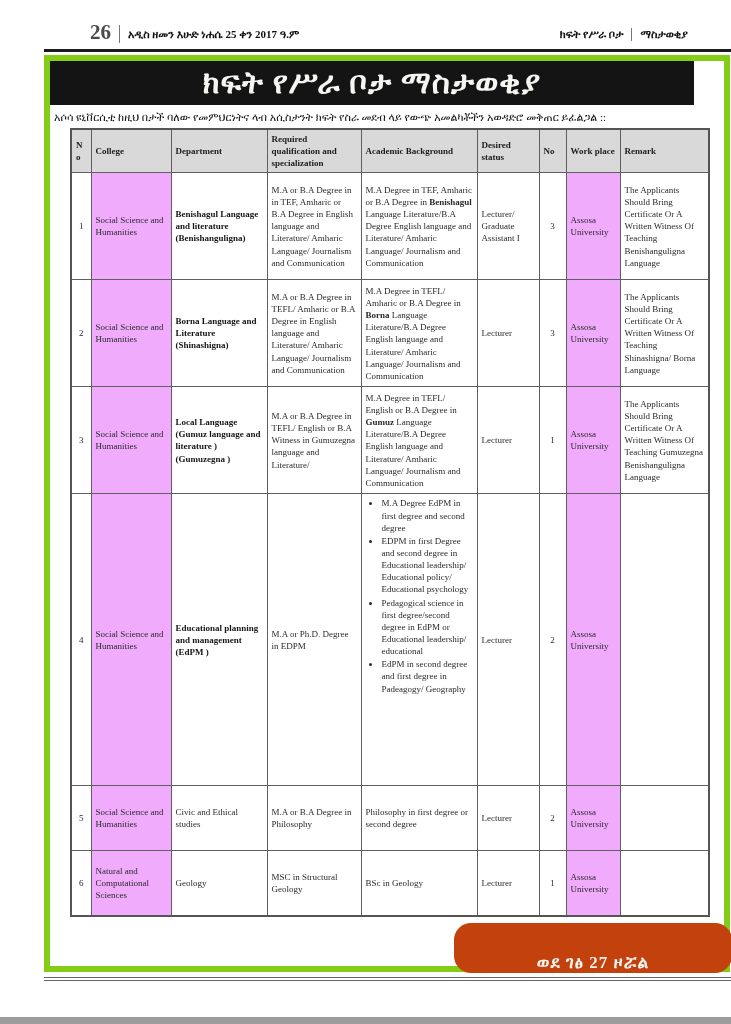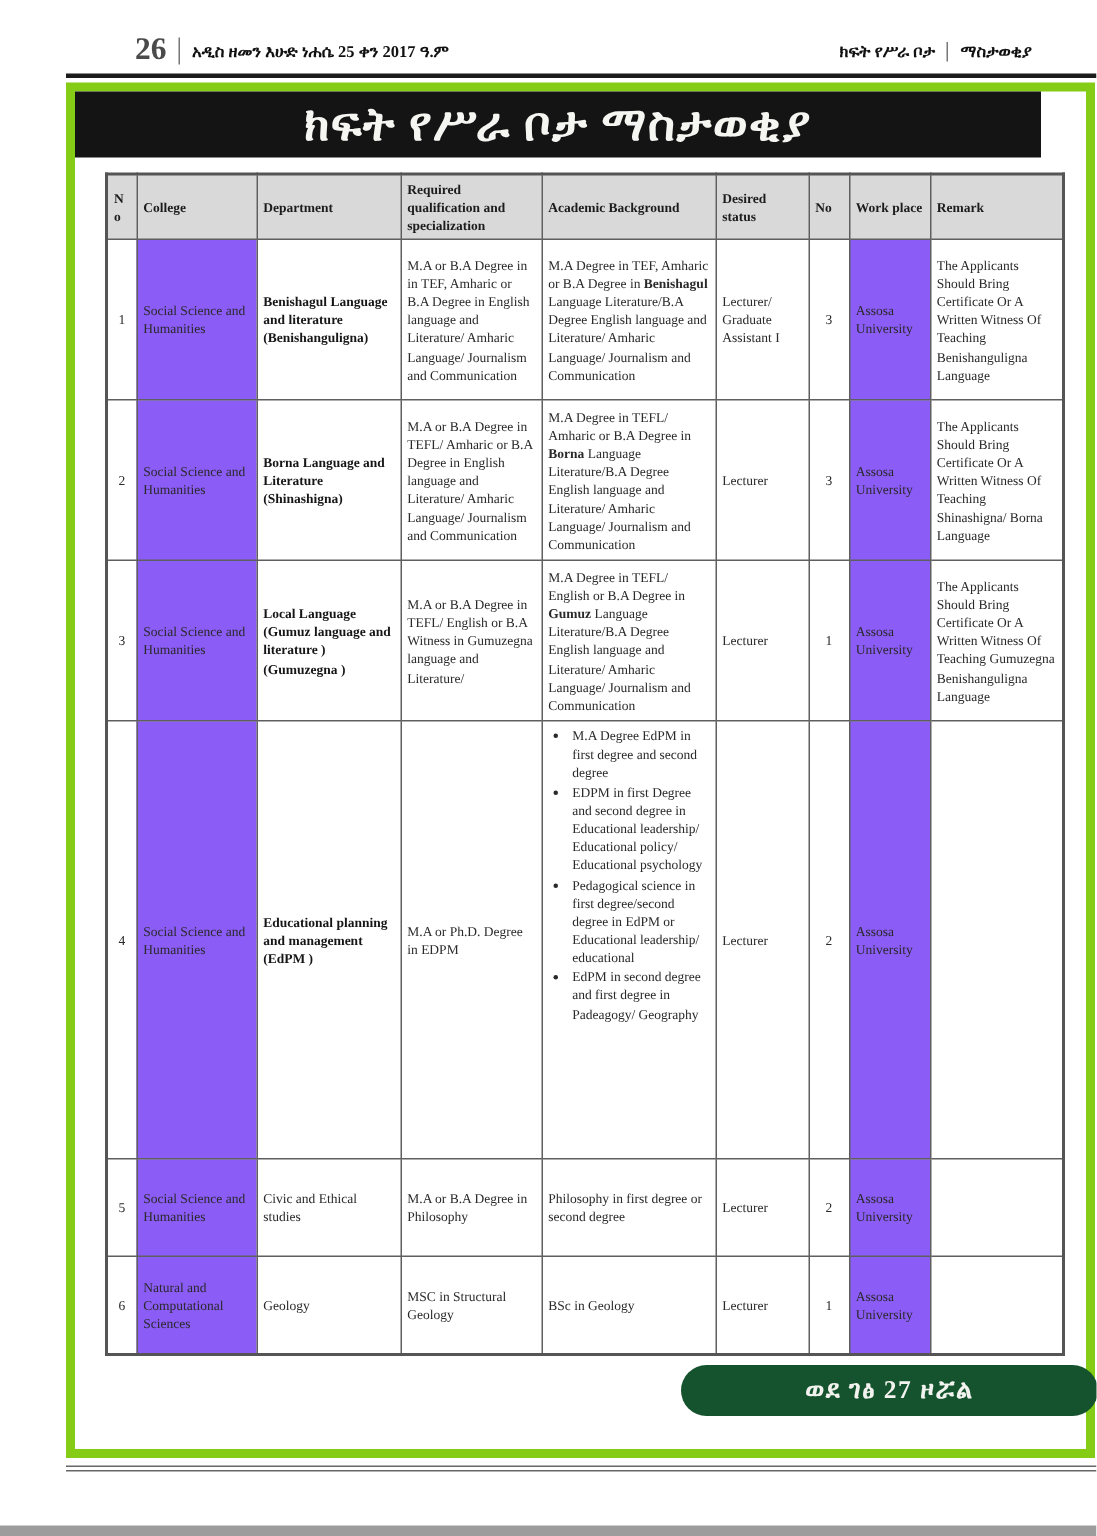--- a/index.html
+++ b/index.html
@@ -82,34 +82,34 @@
   .c-stat { width:62px; }
   .c-no2  { width:27px; }
   .c-work { width:54px; }
   .c-rem  { width:89px; }
 
   tr.hrow  { height:42px; }
   tr.r-tall { height:107px; }
   tr.r-huge { height:292px; }
   tr.r-short { height:65px; }
 
-  td.shade { background:#8b5cf6; }
+  td.shade { background:#f0abfc; }
   td.b { font-weight:bold; color:#161616; }
   td.center { text-align:center; }
   td.vtop { vertical-align:top; }
 
   .vacancy ul { margin:0; padding-left:15px; }
   .vacancy li { margin:0 0 1px 0; padding-left:1px; }
 
   
   .pill-row { width:684px; display:flex; justify-content:flex-end; margin-top:6px; }
   .pill {
-    width:278px; height:34px; margin-right:2px;
-    background:#14532d; border-radius:17px;
-    display:flex; align-items:center; justify-content:center;
+    width:278px; height:50px; margin-right:2px;
+    background:#c2410c; border-radius:17px;
+    display:flex; align-items:flex-end; justify-content:center;
   }
   .pill-label {
     color:#f2f2ef; font-size:17px; font-weight:bold; letter-spacing:1px;
     font-family:"Liberation Serif","DejaVu Sans",serif;
   }
 
   
   .bottom-double-rule {
     position:absolute; top:977px; left:44px; width:687px; height:4px;
     border-top:1px solid #666; border-bottom:1px solid #666;
@@ -137,20 +137,21 @@
 
 <div class="top-rule"></div>
 
 <div class="content-box">
 
   <div class="banner">
     <span class="banner-title">ክፍት የሥራ ቦታ ማስታወቂያ</span>
   </div>
 
   <div class="intro">
+    <div class="intro-line1">አሶሳ ዩኒቨርሲቲ ከዚህ በታች ባለው የመምህርነትና ላብ አሲስታንት ክፍት የስራ መደብ ላይ የውጭ አመልካቾችን አወዳድሮ መቅጠር ይፈልጋል ::</div>
   </div>
 
   <table class="vacancy">
     <colgroup>
       <col class="c-no">
         <col class="c-col">
         <col class="c-dep">
         <col class="c-req">
       <col class="c-acad">
         <col class="c-stat">

